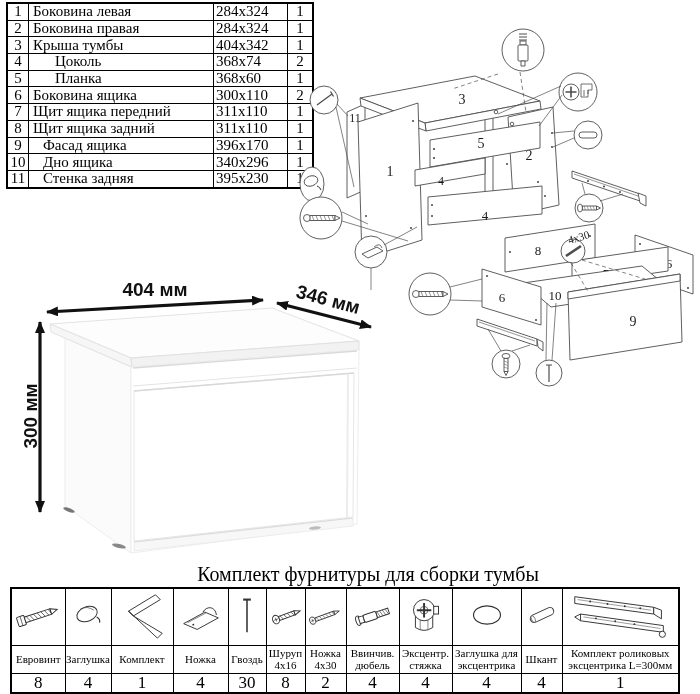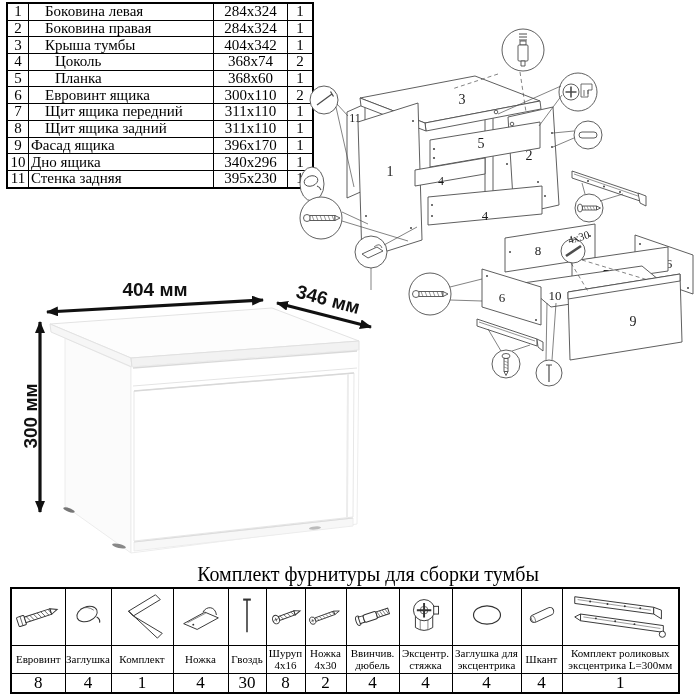--- a/index.html
+++ b/index.html
@@ -4,24 +4,24 @@
 <style>
   html,body{margin:0;padding:0;}
   body{width:700px;height:694px;position:relative;background:#ffffff;
        font-family:"Liberation Serif",serif;color:#000;overflow:hidden;}
 
   
   .parts-table{position:absolute;left:6px;top:2px;border-collapse:collapse;border:2px solid #000;}
   .parts-table td{border:1px solid #000;font-size:15px;height:15.7px;line-height:15px;
                   padding:0 2px;white-space:nowrap;}
   .parts-table td.c-num{width:20px;text-align:center;padding:0;}
-  .parts-table td.c-name{width:156px;padding-left:16px;}
-  .parts-table td.c-size{width:69px;text-align:center;}
+  .parts-table td.c-name{width:156px;padding-left:4px;}
+  .parts-table td.c-size{width:69px;}
   .parts-table td.c-qty{width:24px;text-align:center;padding:0;}
-  .parts-table td.ind1{padding-left:2px;}
+  .parts-table td.ind1{padding-left:14px;}
   .parts-table td.ind2{padding-left:26px;margin-left:7px;}
 
   
   .exploded{position:absolute;left:290px;top:0;}
   .product{position:absolute;left:15px;top:270px;}
   .xlabel{font-family:"Liberation Serif",serif;fill:#1a1a1a;stroke:none;}
   .dim{font:700 19px "Liberation Sans",sans-serif;fill:#111;stroke:none;}
 
   
   .hw-title{position:absolute;left:28px;top:563px;width:680px;text-align:center;
@@ -64,21 +64,21 @@
       <td class="c-qty">2</td>
     </tr>
     <tr>
       <td class="c-num">5</td>
       <td class="c-name ind2">Планка</td>
       <td class="c-size">368x60</td>
       <td class="c-qty">1</td>
     </tr>
     <tr>
       <td class="c-num">6</td>
-      <td class="c-name">Евровинт ящика</td>
+      <td class="c-name">Боковина ящика</td>
       <td class="c-size">300x110</td>
       <td class="c-qty">2</td>
     </tr>
     <tr>
       <td class="c-num">7</td>
       <td class="c-name">Щит ящика передний</td>
       <td class="c-size">311x110</td>
       <td class="c-qty">1</td>
     </tr>
     <tr>

